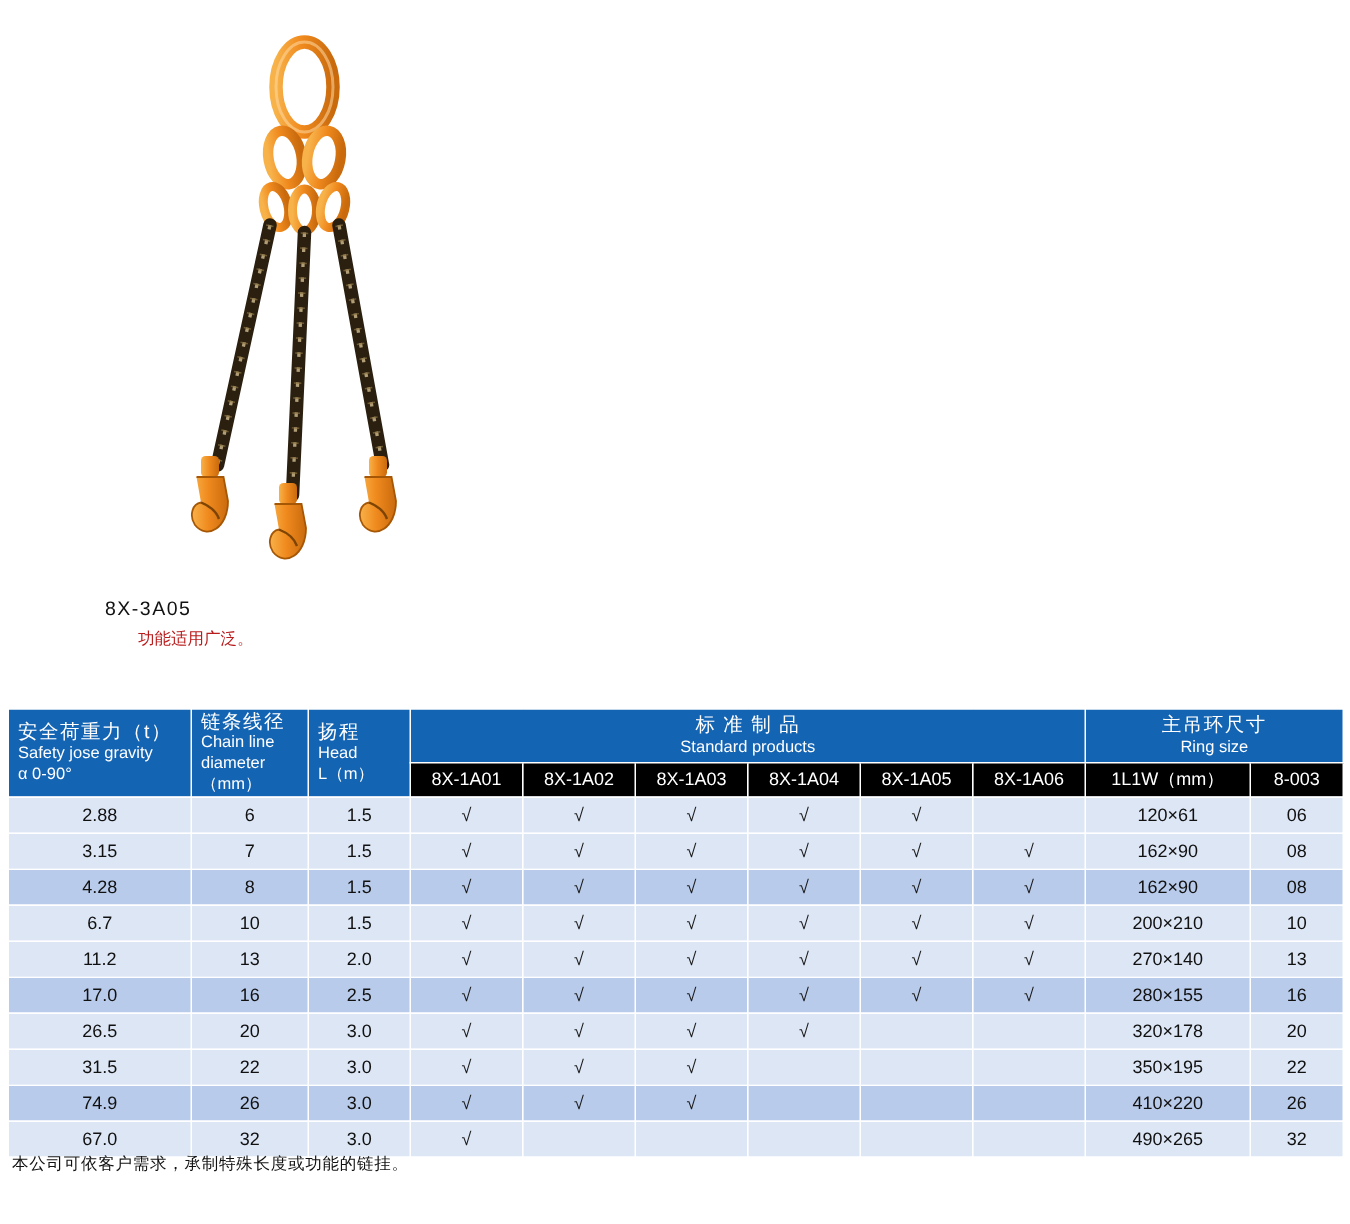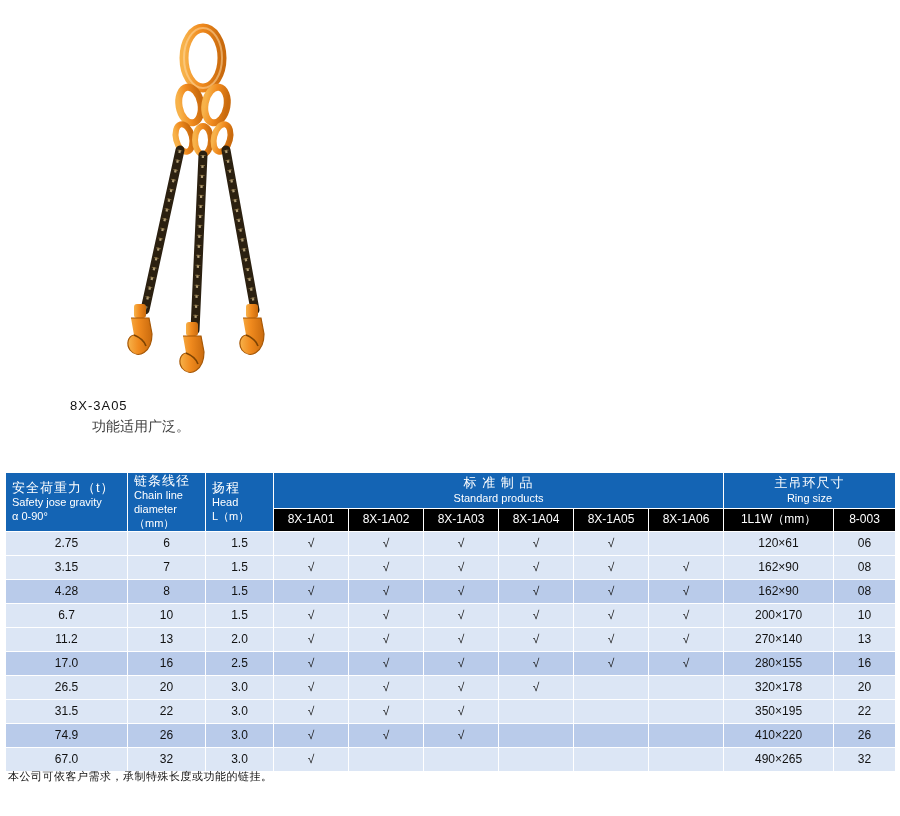--- a/index.html
+++ b/index.html
@@ -41,22 +41,22 @@
     top: 398px;
     font-size: 13px;
     letter-spacing: 1px;
     font-family: "Liberation Sans", sans-serif;
     color: #111;
   }
   .model-desc {
     position: absolute;
     left: 92px;
     top: 418px;
-    font-size: 14px;
-    color: #404040;
+    font-size: 11px;
+    color: #b91c1c;
   }
 
   
   .table-wrap {
     position: absolute;
     left: 5px;
     top: 472px;
     width: 890px;
   }
   table.spec {
@@ -257,21 +257,21 @@
           <th class="colhdr">8X-1A03</th>
           <th class="colhdr">8X-1A04</th>
           <th class="colhdr">8X-1A05</th>
           <th class="colhdr">8X-1A06</th>
           <th class="colhdr">1L1W（mm）</th>
           <th class="colhdr">8-003</th>
         </tr>
       </thead>
       <tbody>
           <tr class="row-a">
-            <td class="num col-safety">2.75</td>
+            <td class="num col-safety">2.88</td>
             <td class="num">6</td>
             <td class="num">1.5</td>
             <td class="check">√</td>
             <td class="check">√</td>
             <td class="check">√</td>
             <td class="check">√</td>
             <td class="check">√</td>
             <td class="check"></td>
             <td class="num">120×61</td>
             <td class="num">06</td>
@@ -305,21 +305,21 @@
           <tr class="row-a">
             <td class="num col-safety">6.7</td>
             <td class="num">10</td>
             <td class="num">1.5</td>
             <td class="check">√</td>
             <td class="check">√</td>
             <td class="check">√</td>
             <td class="check">√</td>
             <td class="check">√</td>
             <td class="check">√</td>
-            <td class="num">200×170</td>
+            <td class="num">200×210</td>
             <td class="num">10</td>
           </tr>
           <tr class="row-a">
             <td class="num col-safety">11.2</td>
             <td class="num">13</td>
             <td class="num">2.0</td>
             <td class="check">√</td>
             <td class="check">√</td>
             <td class="check">√</td>
             <td class="check">√</td>

